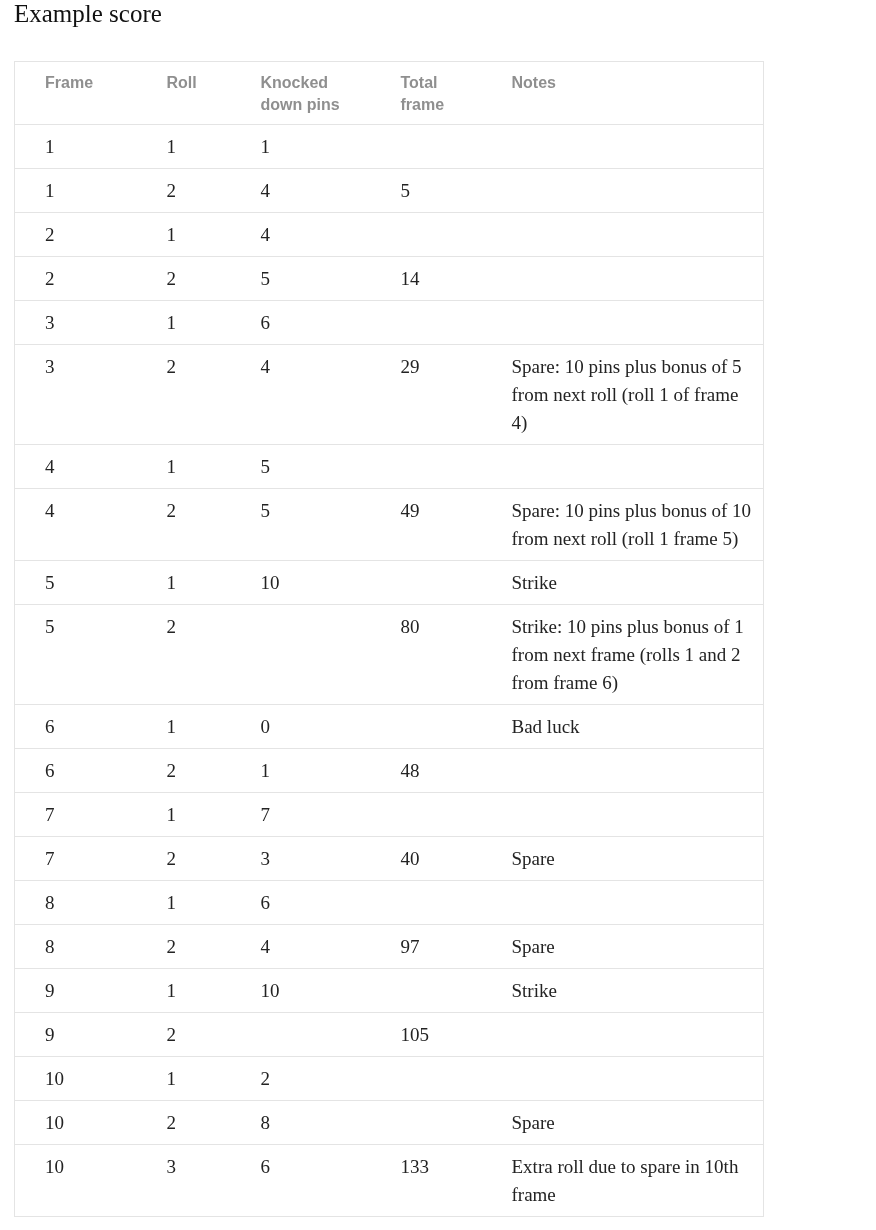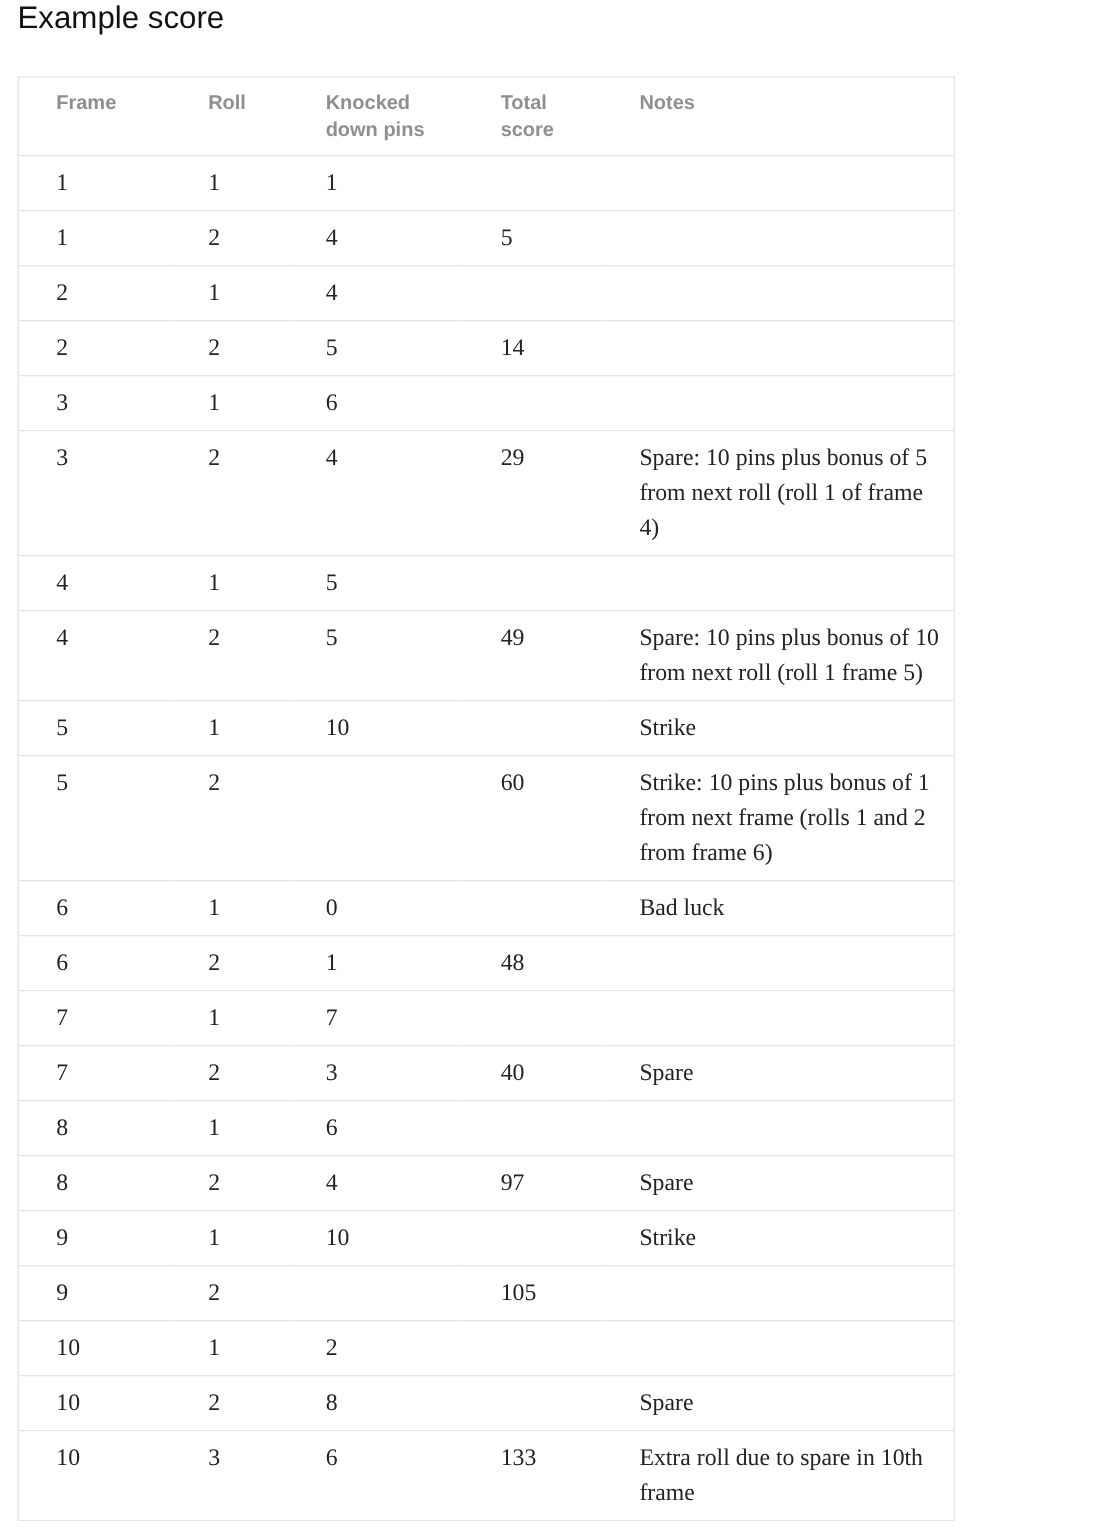--- a/index.html
+++ b/index.html
@@ -6,21 +6,21 @@
     margin: 0;
     padding: 0;
     background: #ffffff;
     font-family: "Liberation Serif", serif;
   }
   .page {
     width: 850px;
     margin: 0 0 0 14px;
   }
   .page-title {
-    font-family: Liberation Sans, sans-serif;
+    font-family: Liberation Serif, serif;
     font-size: 25px;
     line-height: 28px;
     font-weight: 400;
     color: #111111;
     margin: 0 0 33px 0;
     padding: 0;
   }
   table.score-table {
     width: 750px;
     table-layout: fixed;
@@ -69,21 +69,21 @@
         <col class="c-roll">
         <col class="c-knocked">
         <col class="c-total">
         <col class="c-notes">
     </colgroup>
     <thead>
       <tr>
         <th>Frame</th>
         <th>Roll</th>
         <th>Knocked down pins</th>
-        <th>Total score</th>
+        <th>Total frame</th>
         <th>Notes</th>
       </tr>
     </thead>
     <tbody>
       <tr>
         <td>1</td>
         <td>1</td>
         <td>1</td>
         <td></td>
         <td class="notes-cell"></td>
@@ -143,21 +143,21 @@
         <td>5</td>
         <td>1</td>
         <td>10</td>
         <td></td>
         <td class="notes-cell">Strike</td>
       </tr>
       <tr>
         <td>5</td>
         <td>2</td>
         <td></td>
-        <td>60</td>
+        <td>80</td>
         <td class="notes-cell">Strike: 10 pins plus bonus of 1
 from next frame (rolls 1 and 2
 from frame 6)</td>
       </tr>
       <tr>
         <td>6</td>
         <td>1</td>
         <td>0</td>
         <td></td>
         <td class="notes-cell">Bad luck</td>

